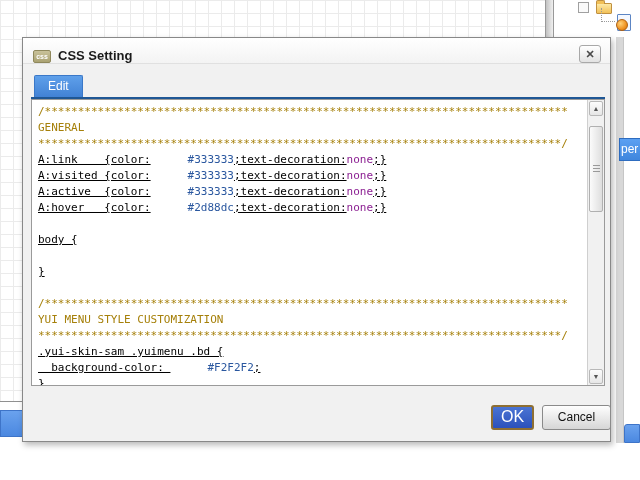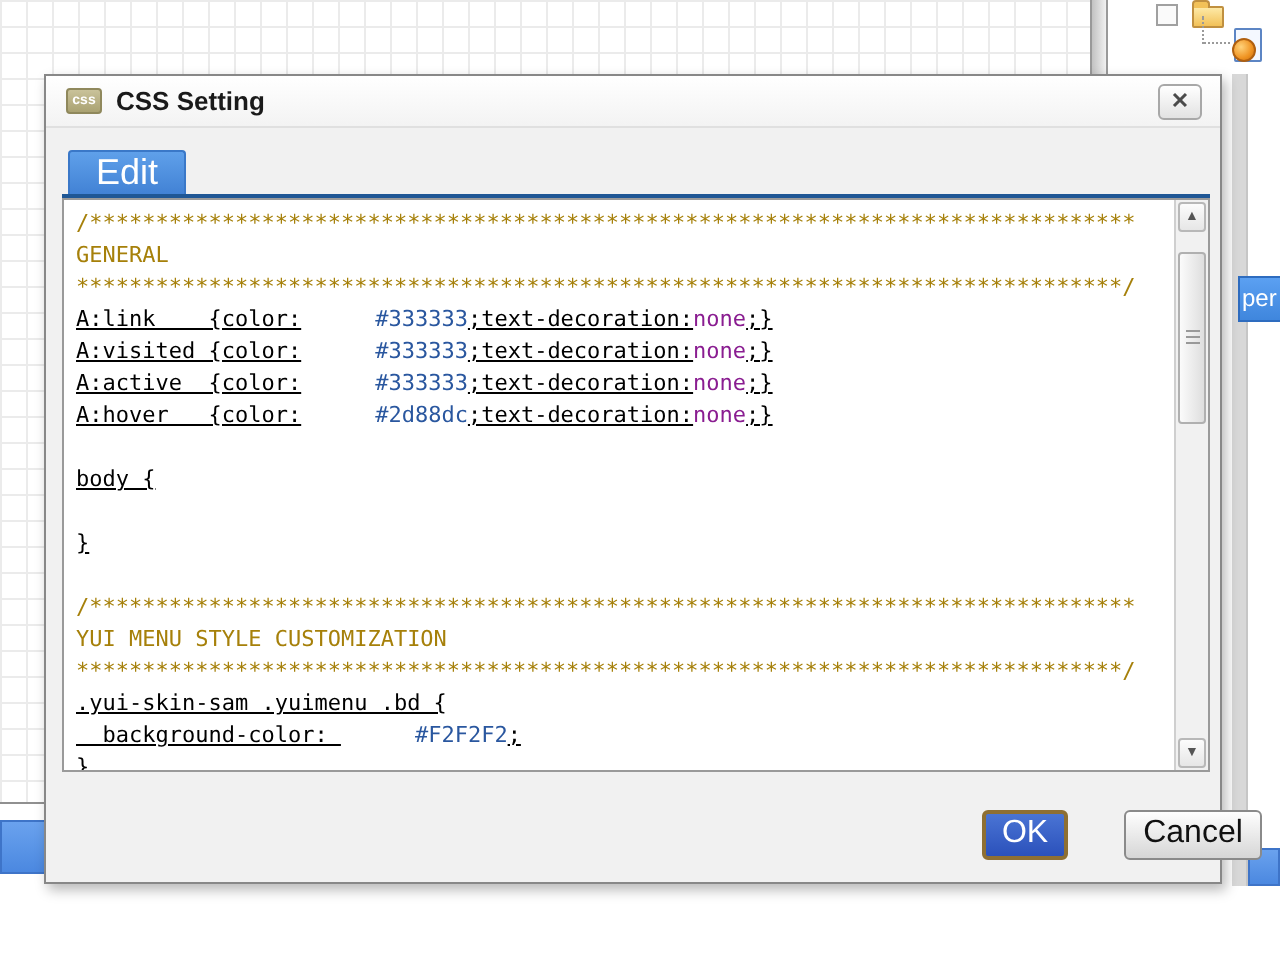--- a/index.html
+++ b/index.html
@@ -72,41 +72,41 @@
   
   .dialog {
     position:absolute; left:22px; top:37px; width:589px; height:405px;
     background:#f1f1f1; border:1px solid #888;
     box-shadow:2px 3px 6px rgba(0,0,0,0.28);
   }
   .titlebar {
     position:absolute; left:0; top:0; right:0; height:26px;
     background:linear-gradient(#ffffff,#f3f3f3);
     border-bottom:1px solid #e0e0e0;
-    display:flex; align-items:center; padding:0 9px 0 10px;
+    display:flex; align-items:flex-end; padding:0 9px 0 10px;
   }
   .css-icon {
     width:18px; height:13px; background:linear-gradient(#c9c29a,#aaa272);
     border:1px solid #8f885c; border-radius:2px;
     color:#fff; font-size:7px; font-weight:bold; text-align:center; line-height:11px;
     flex:0 0 auto;
   }
   .dialog-title { margin-left:7px; font-size:13px; font-weight:bold; color:#1a1a1a; }
   .close-button {
     margin-left:auto; width:22px; height:18px;
     background:linear-gradient(#ffffff,#e2e2e2);
     border:1px solid #a8a8a8; border-radius:3px;
     color:#4a4a4a; font-size:11px; font-weight:bold; text-align:center; line-height:16px;
     cursor:default;
   }
   .tab-edit {
     position:absolute; left:11px; top:37px; height:22px; padding:0 13px;
     background:linear-gradient(#5fa0ea,#4282d5);
     border:1px solid #3a78c8; border-bottom:none; border-radius:2px 2px 0 0;
-    color:#fff; font-size:18px; line-height:21px;
+    color:#fff; font-size:12px; line-height:21px;
   }
   .tab-underline { position:absolute; left:8px; top:59px; width:574px; height:2px; background:#1f5795; }
   .editor {
     position:absolute; left:8px; top:61px; width:574px; height:287px;
     background:#fff; border:1px solid #9a9a9a;
   }
   .code-area {
     position:absolute; left:0; top:0; right:17px; bottom:0; overflow:hidden;
     padding:4px 2px 0 6px;
     font-family:"DejaVu Sans Mono", monospace; font-size:11px; line-height:16px;
@@ -137,24 +137,24 @@
     position:absolute; left:3px; top:38px; width:7px; height:7px;
     background:repeating-linear-gradient(#999 0 1px, transparent 1px 3px);
   }
   .ok-button {
     position:absolute; left:468px; top:367px; width:43px; height:25px;
     background:linear-gradient(#4a74d4,#2b51bb);
     border:2px solid #8e6f33; border-radius:3px;
     color:#fff; font-size:16px; text-align:center; line-height:20px;
   }
   .cancel-button {
-    position:absolute; left:539px; top:367px; width:69px; height:25px;
+    position:absolute; left:519px; top:367px; width:69px; height:25px;
     background:linear-gradient(#fefefe,#d6d6d6);
     border:1px solid #8a8a8a; border-radius:3px;
-    color:#111; font-size:16px; text-align:center; line-height:22px;
+    color:#111; font-size:12px; text-align:center; line-height:22px;
   }
 </style>
 </head>
 <body>
 
 <div class="grid-canvas"></div>
 <div class="left-blue-bar"></div>
 <div class="top-panel-divider"></div>
 <div class="tree-panel">
   <span class="tree-checkbox"></span>

